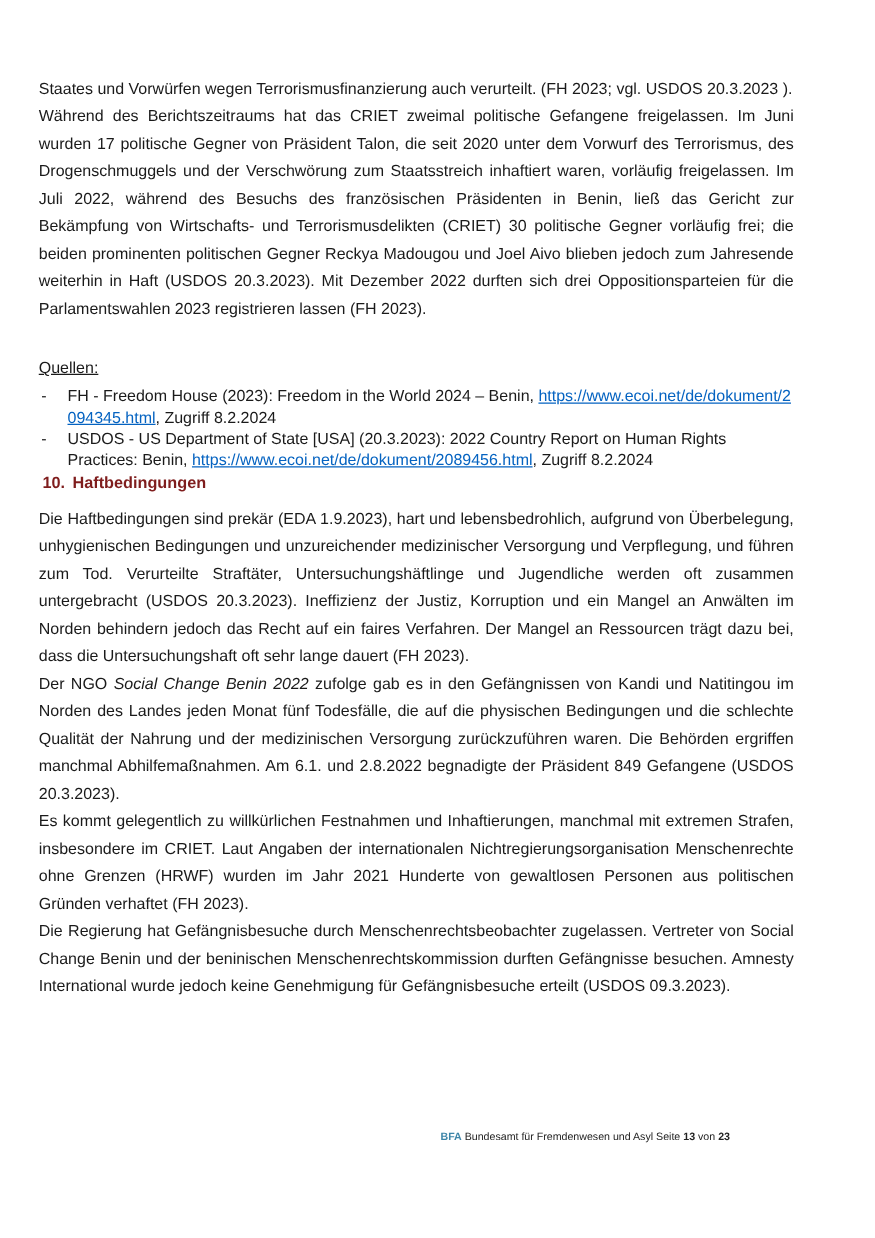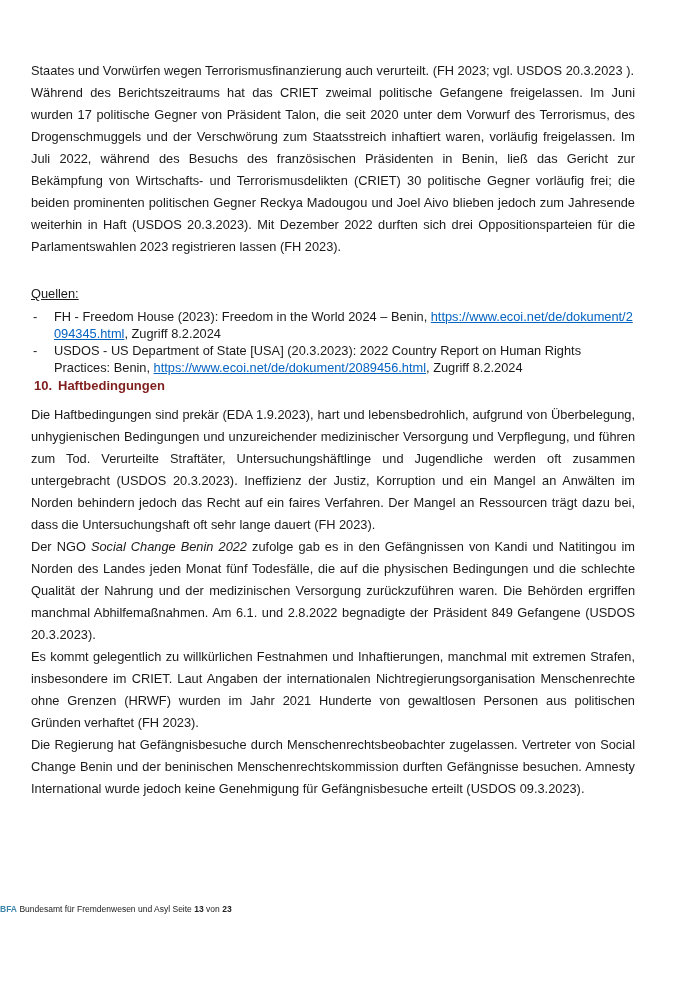--- a/index.html
+++ b/index.html
@@ -62,22 +62,22 @@
     line-height: 20px;
   }
   .heading .hnum {
     display: inline-block;
     width: 24px;
   }
   .footer {
     position: absolute;
     left: 0;
     top: 903px;
-    width: 638px;
-    text-align: left;
+    width: 584px;
+    text-align: right;
     font-size: 8.5px;
     line-height: 12px;
     color: #222222;
   }
   .footer .bfa {
     color: #3d85a8;
     font-weight: bold;
   }
   .footer .b {
     font-weight: bold;

